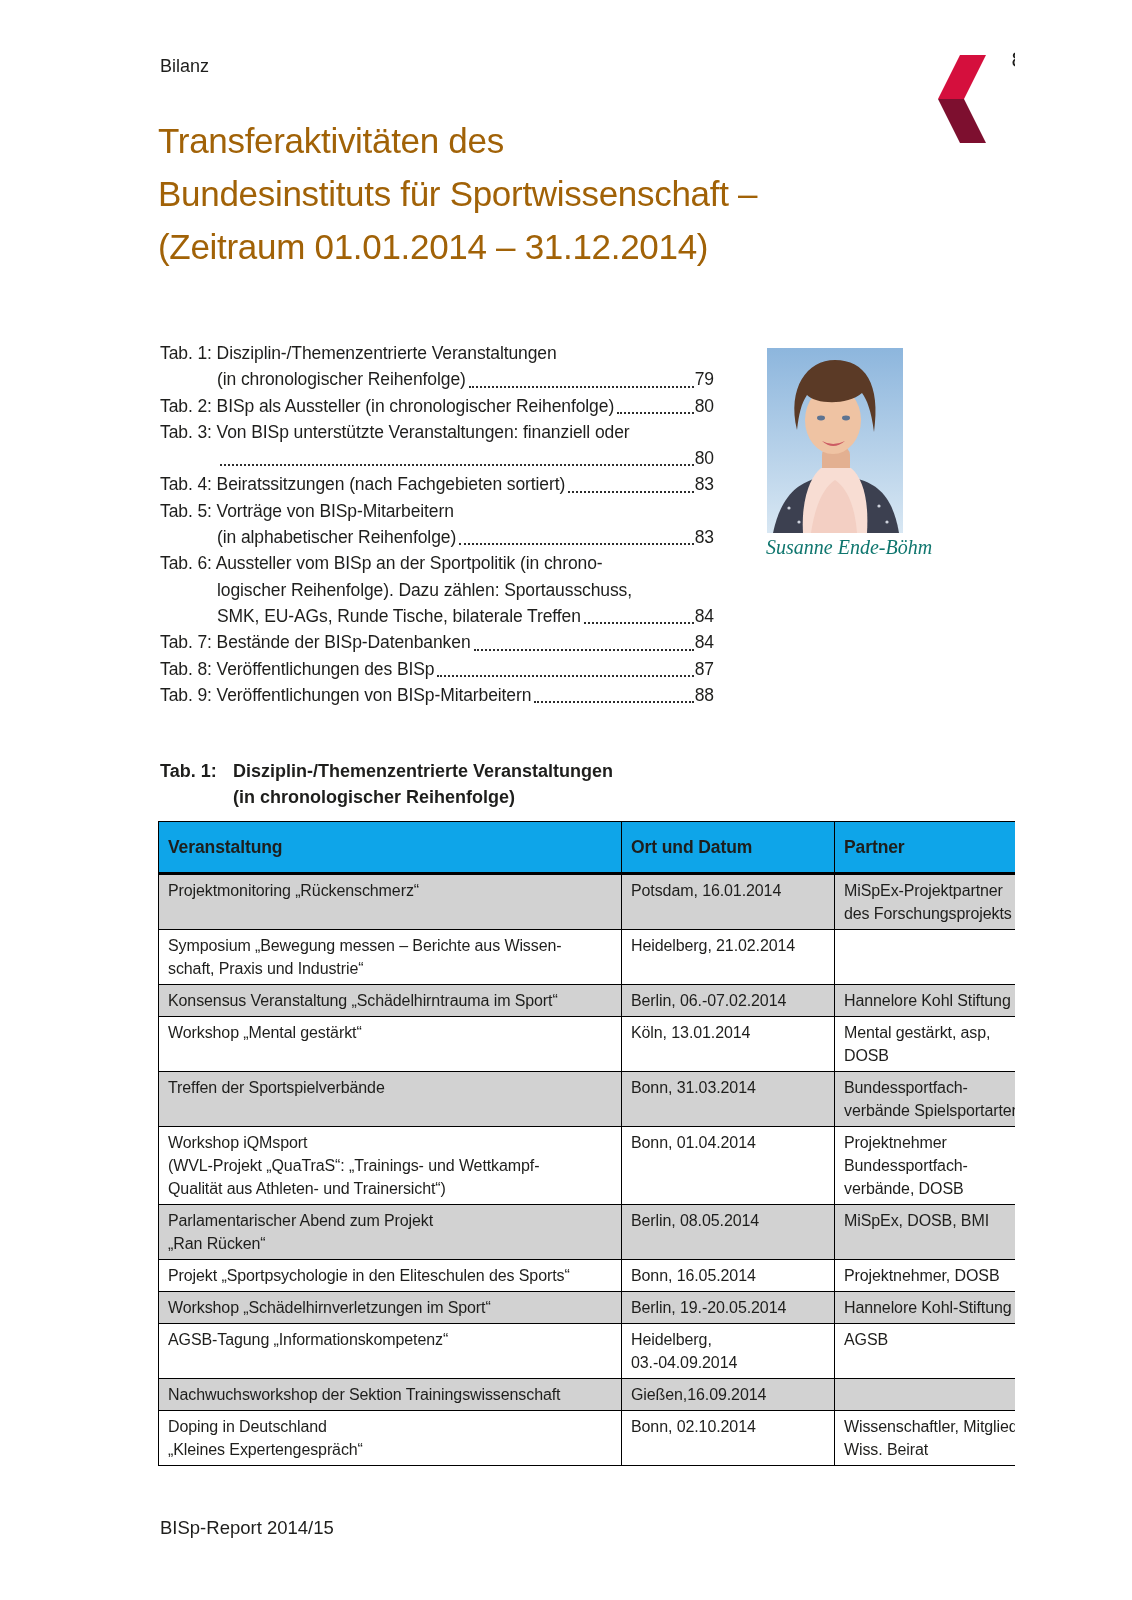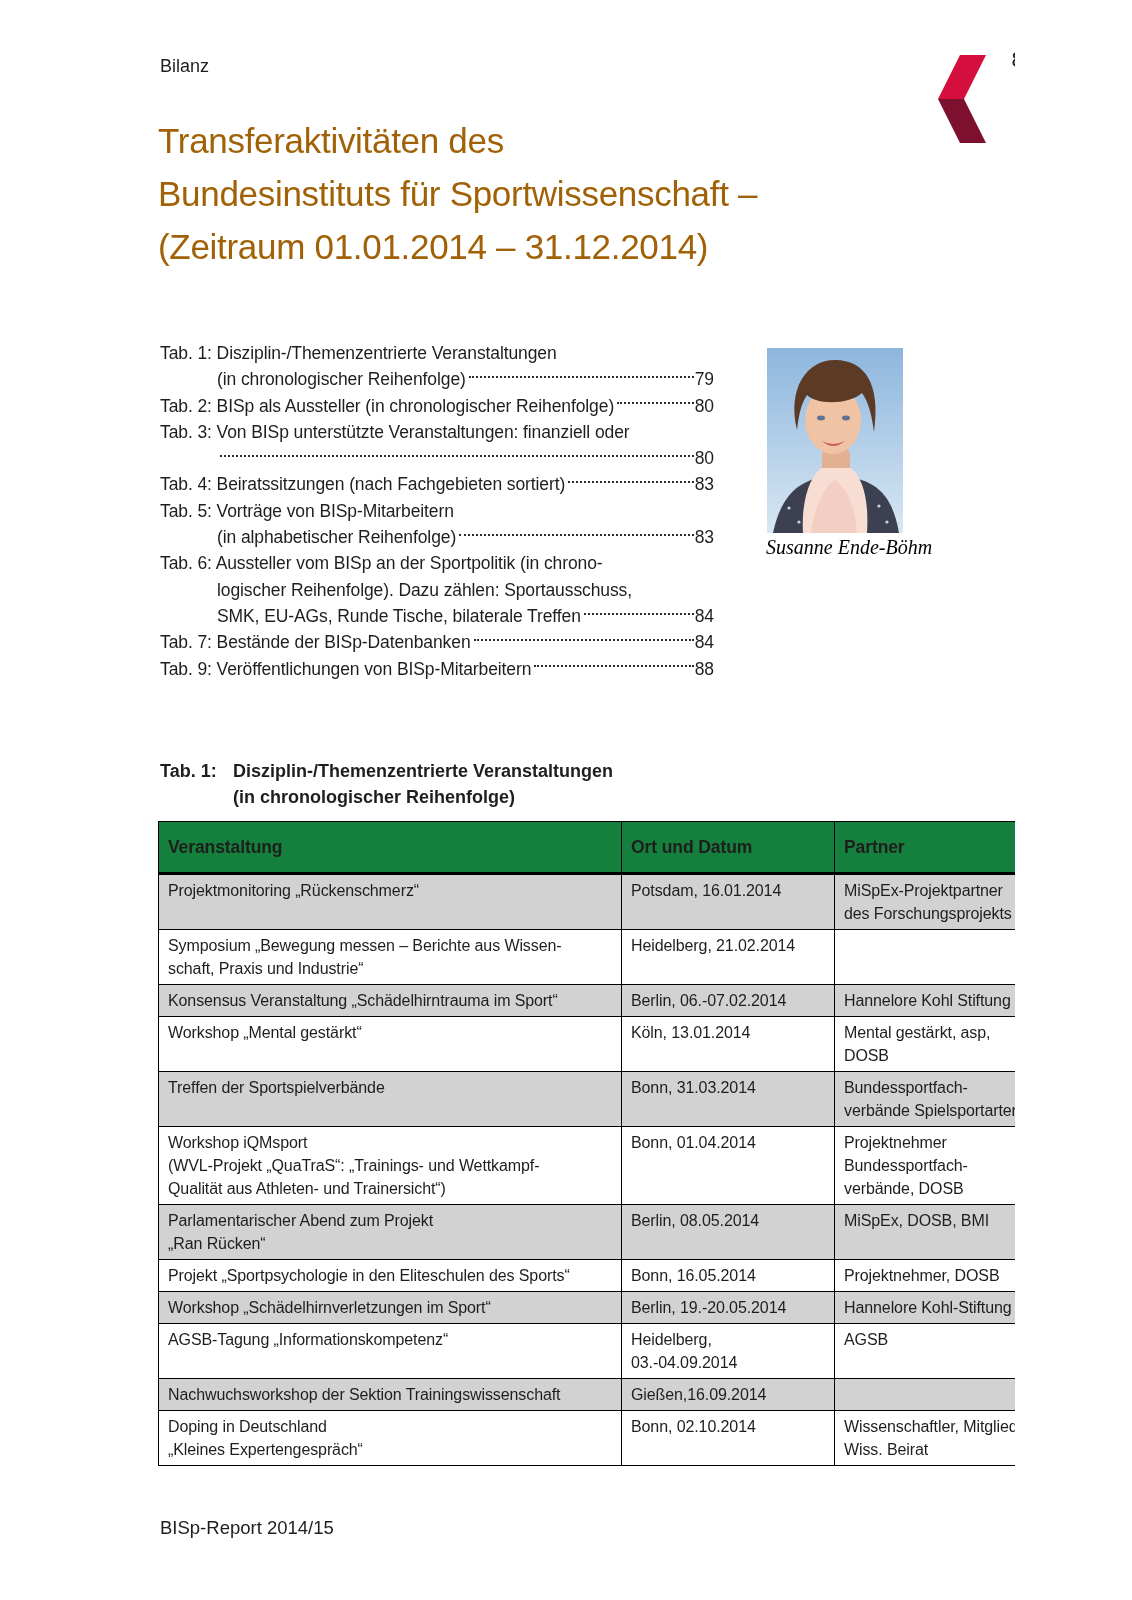--- a/index.html
+++ b/index.html
@@ -16,32 +16,32 @@
   .pageno{position:absolute;left:960px;top:47px;width:76px;text-align:right;font-size:22px;}
   .logo{position:absolute;left:938px;top:55px;width:48px;height:88px;}
   
   .title{
     position:absolute;left:158px;top:114px;width:780px;
     font-size:35px;line-height:53px;letter-spacing:-0.3px;
     font-weight:400;
   }
   
   .toc{position:absolute;left:160px;top:340px;width:554px;font-size:17.5px;line-height:26.3px;letter-spacing:-0.1px;}
-  .toc-line{display:flex;align-items:center;}
+  .toc-line{display:flex;align-items:flex-end;}
   .toc-cont{padding-left:57px;}
   .toc-text{white-space:nowrap;}
   .leader{flex:1 1 auto;border-bottom:2.5px dotted #2c2c2c;margin:0 1px 5px 3px;min-width:12px;}
   .pg{flex:0 0 auto;}
   
   .photo{position:absolute;left:767px;top:348px;width:136px;height:185px;}
   .photo svg{display:block;width:136px;height:185px;}
   .photo-cap{
     position:absolute;left:766px;top:536px;
     font-family:"Liberation Serif","DejaVu Serif",serif;
-    font-style:italic;font-size:20px;color:#000000;
+    font-style:italic;font-size:20px;color:#0f766e;
   }
   
   .tabcap{position:absolute;left:160px;top:759px;display:flex;font-weight:bold;font-size:18px;line-height:25.5px;}
   .tabcap-label{flex:0 0 73px;}
   
   table.tbl{
     position:absolute;left:158px;top:821px;width:874px;
     border-collapse:collapse;table-layout:fixed;
   }
   .tbl col.c1{width:463px;} .tbl col.c2{width:213px;} .tbl col.c3{width:198px;}
@@ -50,21 +50,21 @@
     font-size:16px;line-height:23px;letter-spacing:-0.1px;
     vertical-align:top;text-align:left;
     padding:4px 6px 4px 9px;
     white-space:pre-line;
     overflow:hidden;
   }
   .tbl thead th{
     font-size:17.5px;font-weight:bold;
     padding:14px 6px 13px 9px;
     border-bottom:3px solid #000;
-    background:#15803d;
+    background:#0ea5e9;
     vertical-align:middle;white-space:normal;
   }
   .tbl tbody tr:nth-child(odd){background:#d2d2d2;}
   .tbl tbody tr:nth-child(even){background:#ffffff;}
   
   .footer{position:absolute;left:160px;top:1517px;font-size:18.5px;}
 </style>
 </head>
 <body>
 
@@ -150,20 +150,27 @@
     </div>
 
     <div>
       <div class="toc-line">
         <span class="toc-text">Tab. 7: Bestände der BISp-Datenbanken</span>
         <span class="leader"></span>
         <span class="pg">84</span>
       </div>
     </div>
 
+    <div>
+      <div class="toc-line">
+        <span class="toc-text">Tab. 8: Veröffentlichungen des BISp</span>
+        <span class="leader"></span>
+        <span class="pg">87</span>
+      </div>
+    </div>
 
     <div>
       <div class="toc-line">
         <span class="toc-text">Tab. 9: Veröffentlichungen von BISp-Mitarbeitern</span>
         <span class="leader"></span>
         <span class="pg">88</span>
       </div>
     </div>
 
   </div>

